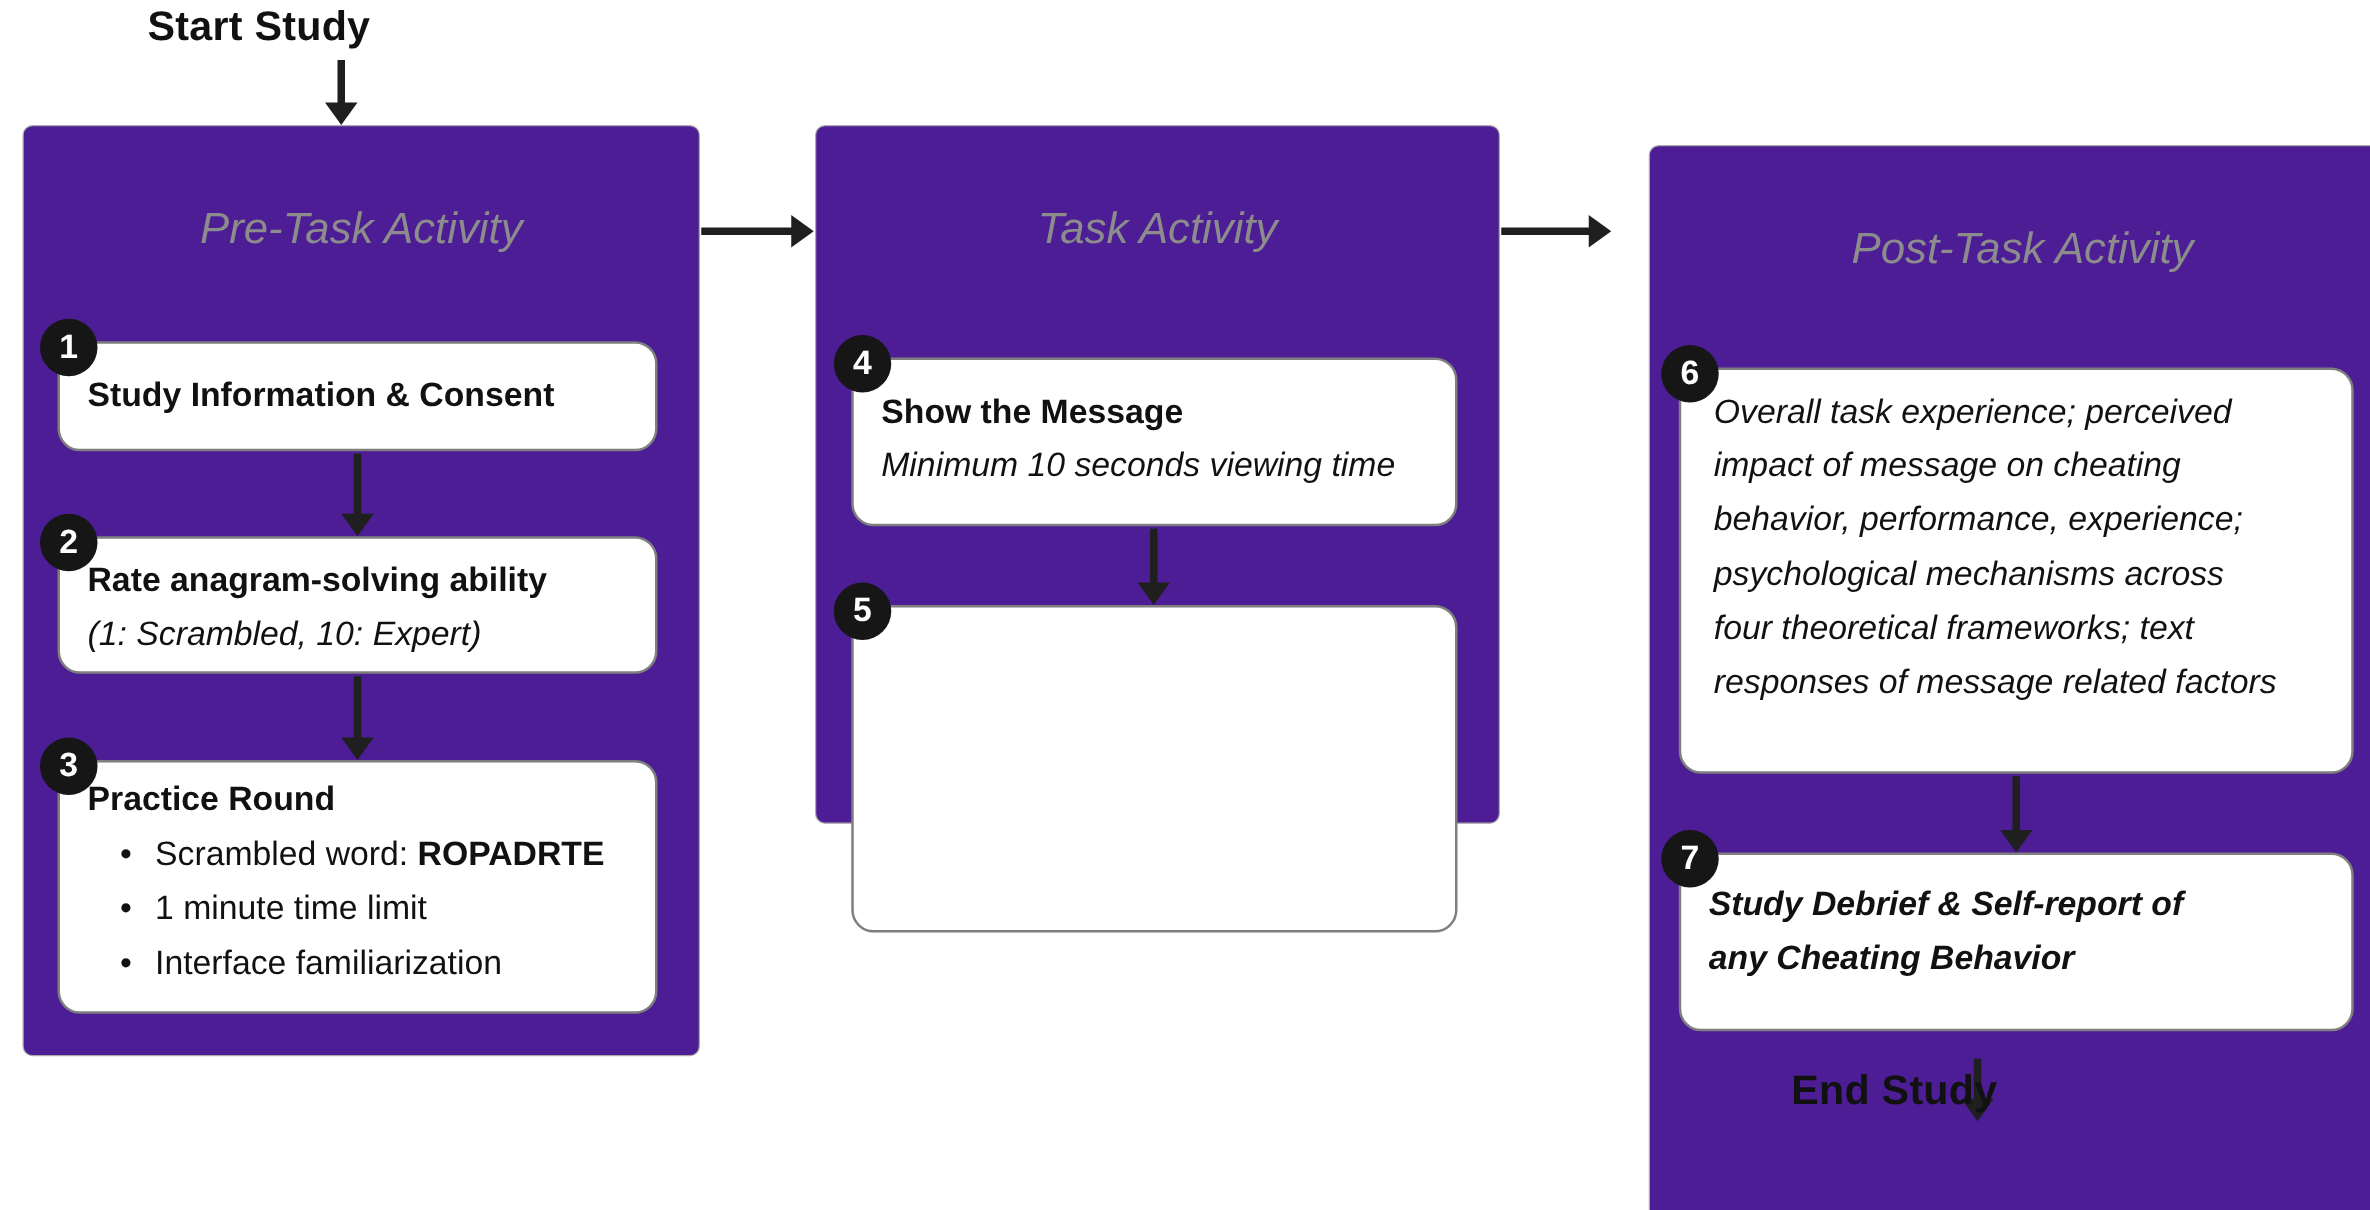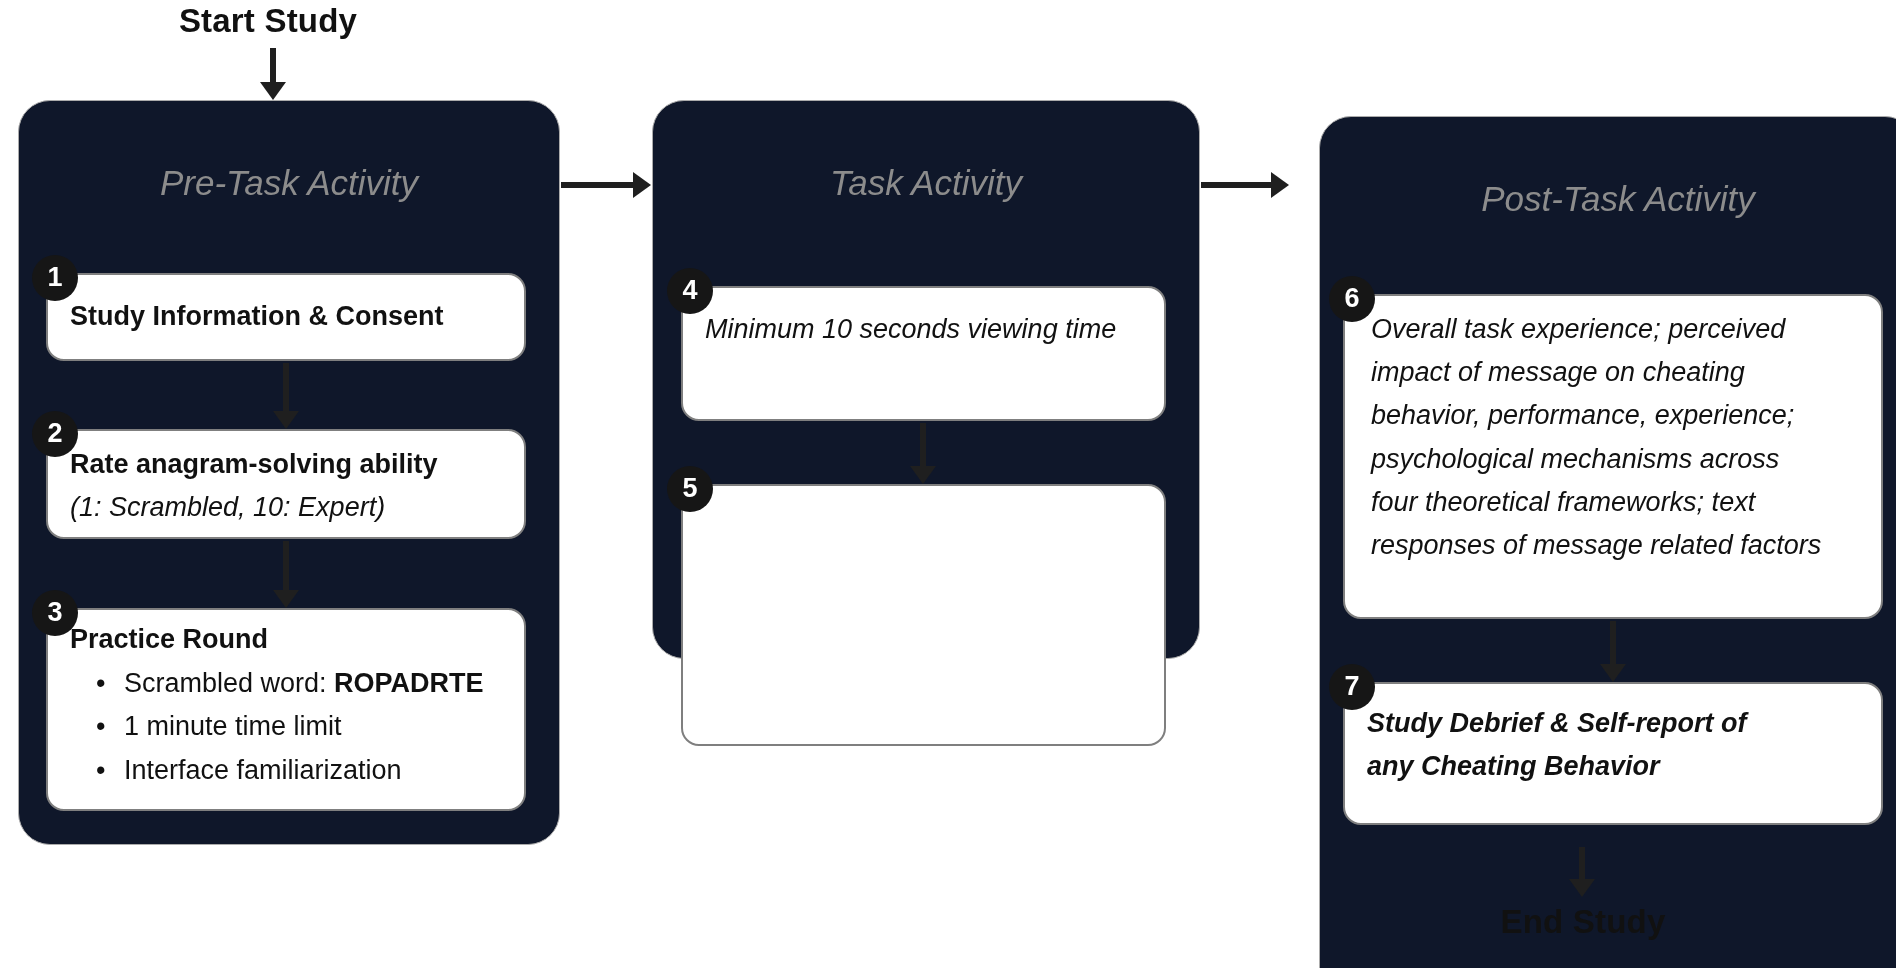--- a/index.html
+++ b/index.html
@@ -6,26 +6,26 @@
     --bg:#ffffff; --text:#111111; --phase-title:#8c8c8c;
     --container-border:#ababab; --box-border:#7f7f7f;
     --badge-bg:#161616; --badge-text:#ffffff; --arrow:#1f1f1f;
   }
   html,body{margin:0;padding:0;background:#fff;}
   .canvas{
     position:relative;width:1896px;height:968px;background:var(--bg);
     font-family:"Liberation Sans",sans-serif;color:var(--text);overflow:hidden;
   }
   .flow-label{
-    position:absolute;text-align:center;font-size:33px;font-weight:700;
+    position:absolute;text-align:left;font-size:33px;font-weight:700;
     letter-spacing:.2px;color:var(--text);
   }
   .phase{
     position:absolute;border:1.5px solid var(--container-border);
-    border-radius:32px;background:#0f172a;box-sizing:border-box;
+    border-radius:8px;background:#4c1d95;box-sizing:border-box;
   }
   .phase-title{
     position:absolute;top:62px;left:0;right:0;text-align:center;
     font-style:italic;font-size:35px;color:var(--phase-title);
   }
   .step{
     position:absolute;border:2px solid var(--box-border);border-radius:18px;
     background:#fff;box-sizing:border-box;padding:0 22px;
     font-size:27px;line-height:1.6;color:var(--text);
   }
@@ -101,20 +101,21 @@
   <span class="h-arrow" style="left:561px;top:172px;width:90px;">
       <i class="line"></i>
       <i class="head"></i>
     </span>
 
   <section class="phase" style="left:652px;top:100px;width:548px;height:559px;">
     <div class="phase-title">Task Activity</div>
 
     <div class="step" style="left:28px;top:185px;width:485px;height:135px;padding-top:20px;">
       <span class="badge">4</span>
+      <div class="step-title">Show the Message</div>
       <div class="step-sub">Minimum 10 seconds viewing time</div>
     </div>
 
     <span class="v-arrow" style="left:257px;top:322px;height:61px;">
         <i class="line"></i>
         <i class="head"></i>
       </span>
 
     <div class="step" style="left:28px;top:383px;width:485px;height:262px;padding-top:12px;">
       <span class="badge">5</span>
@@ -148,15 +149,15 @@
       <span class="badge">7</span>
       <div class="step-title pre">Study Debrief &amp; Self-report of
 any Cheating Behavior</div>
     </div>
   </section>
 
   <span class="v-arrow" style="left:1569px;top:847px;height:50px;">
       <i class="line"></i>
       <i class="head"></i>
     </span>
-  <div class="flow-label" style="left:1433px;top:903px;width:300px;">End Study</div>
+  <div class="flow-label" style="left:1433px;top:853px;width:300px;">End Study</div>
 
 </div>
 
 </body></html>

